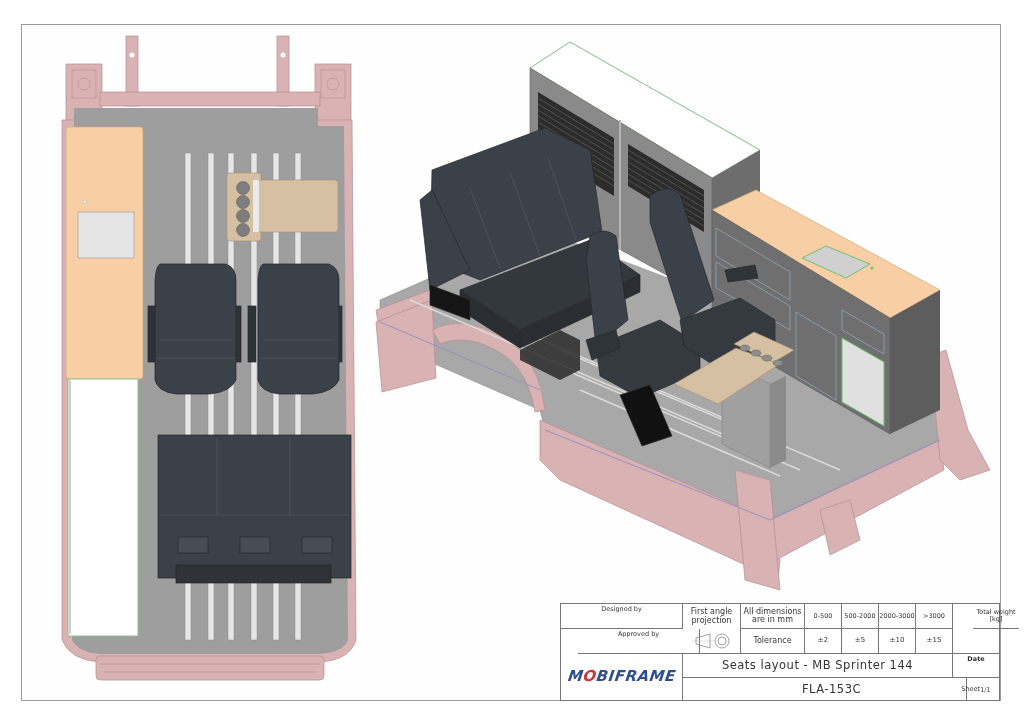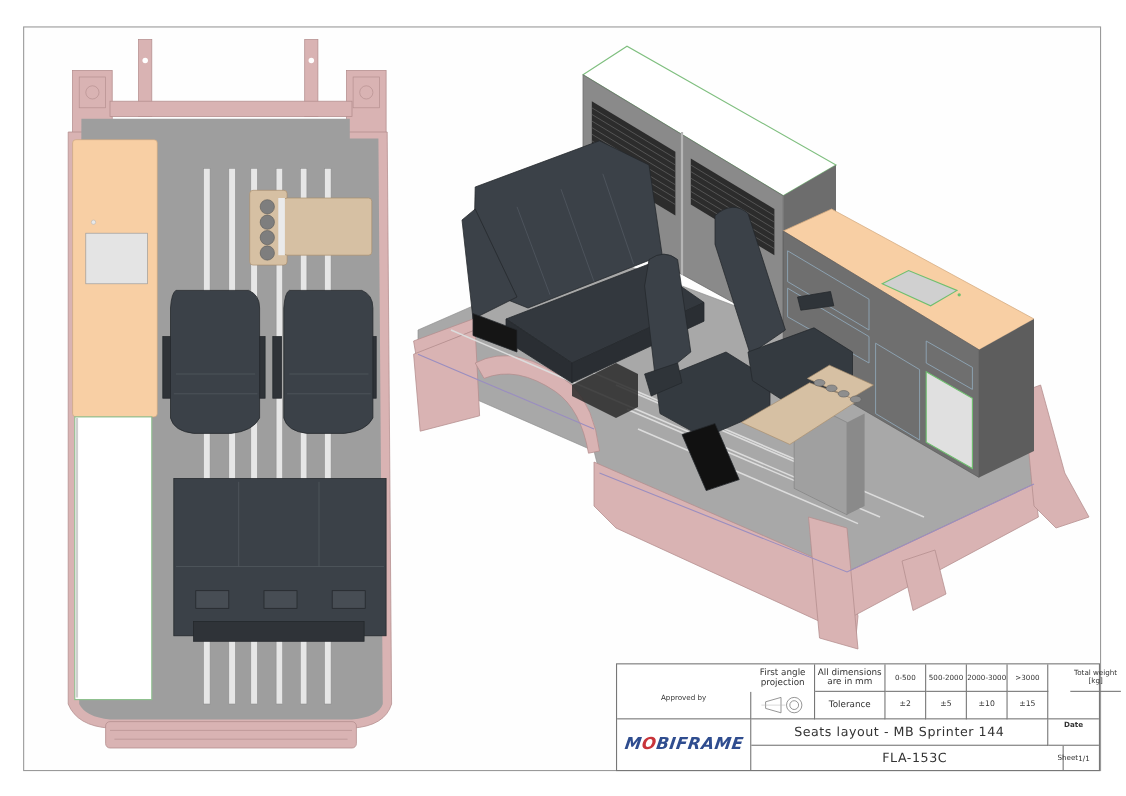--- a/index.html
+++ b/index.html
@@ -211,21 +211,22 @@
         <ellipse cx="745" cy="348" rx="5" ry="3"></ellipse>
         <ellipse cx="756" cy="353" rx="5" ry="3"></ellipse>
         <ellipse cx="767" cy="358" rx="5" ry="3"></ellipse>
         <ellipse cx="778" cy="363" rx="5" ry="3"></ellipse>
       </g>
     </g>
   </g>
 </svg>
 
 <div class="tb">
-  <div class="cell small" style="left:0;top:25px;width:122px;height:25px;text-align:center;">Approved by</div>
+  <div class="cell small" style="left:0;top:0;width:122px;height:25px;">Designed by</div>
+  <div class="cell small" style="left:17px;top:25px;width:122px;height:25px;text-align:center;">Approved by</div>
 
   <div class="cell med noB" style="left:122px;top:0;width:58px;height:25px;align-items:center;">First angle projection</div>
   <div class="cell" style="left:122px;top:25px;width:58px;height:25px;">
     <svg width="40" height="18" viewBox="0 0 40 18">
       <path d="M4 6 L18 2 L18 16 L4 12 Z" fill="none" stroke="#888" stroke-width="0.8"></path>
       <line x1="0" y1="9" x2="22" y2="9" stroke="#bbb" stroke-width="0.5"></line>
       <circle cx="30" cy="9" r="7" fill="none" stroke="#888" stroke-width="0.8"></circle>
       <circle cx="30" cy="9" r="4" fill="none" stroke="#888" stroke-width="0.8"></circle>
     </svg>
   </div>

